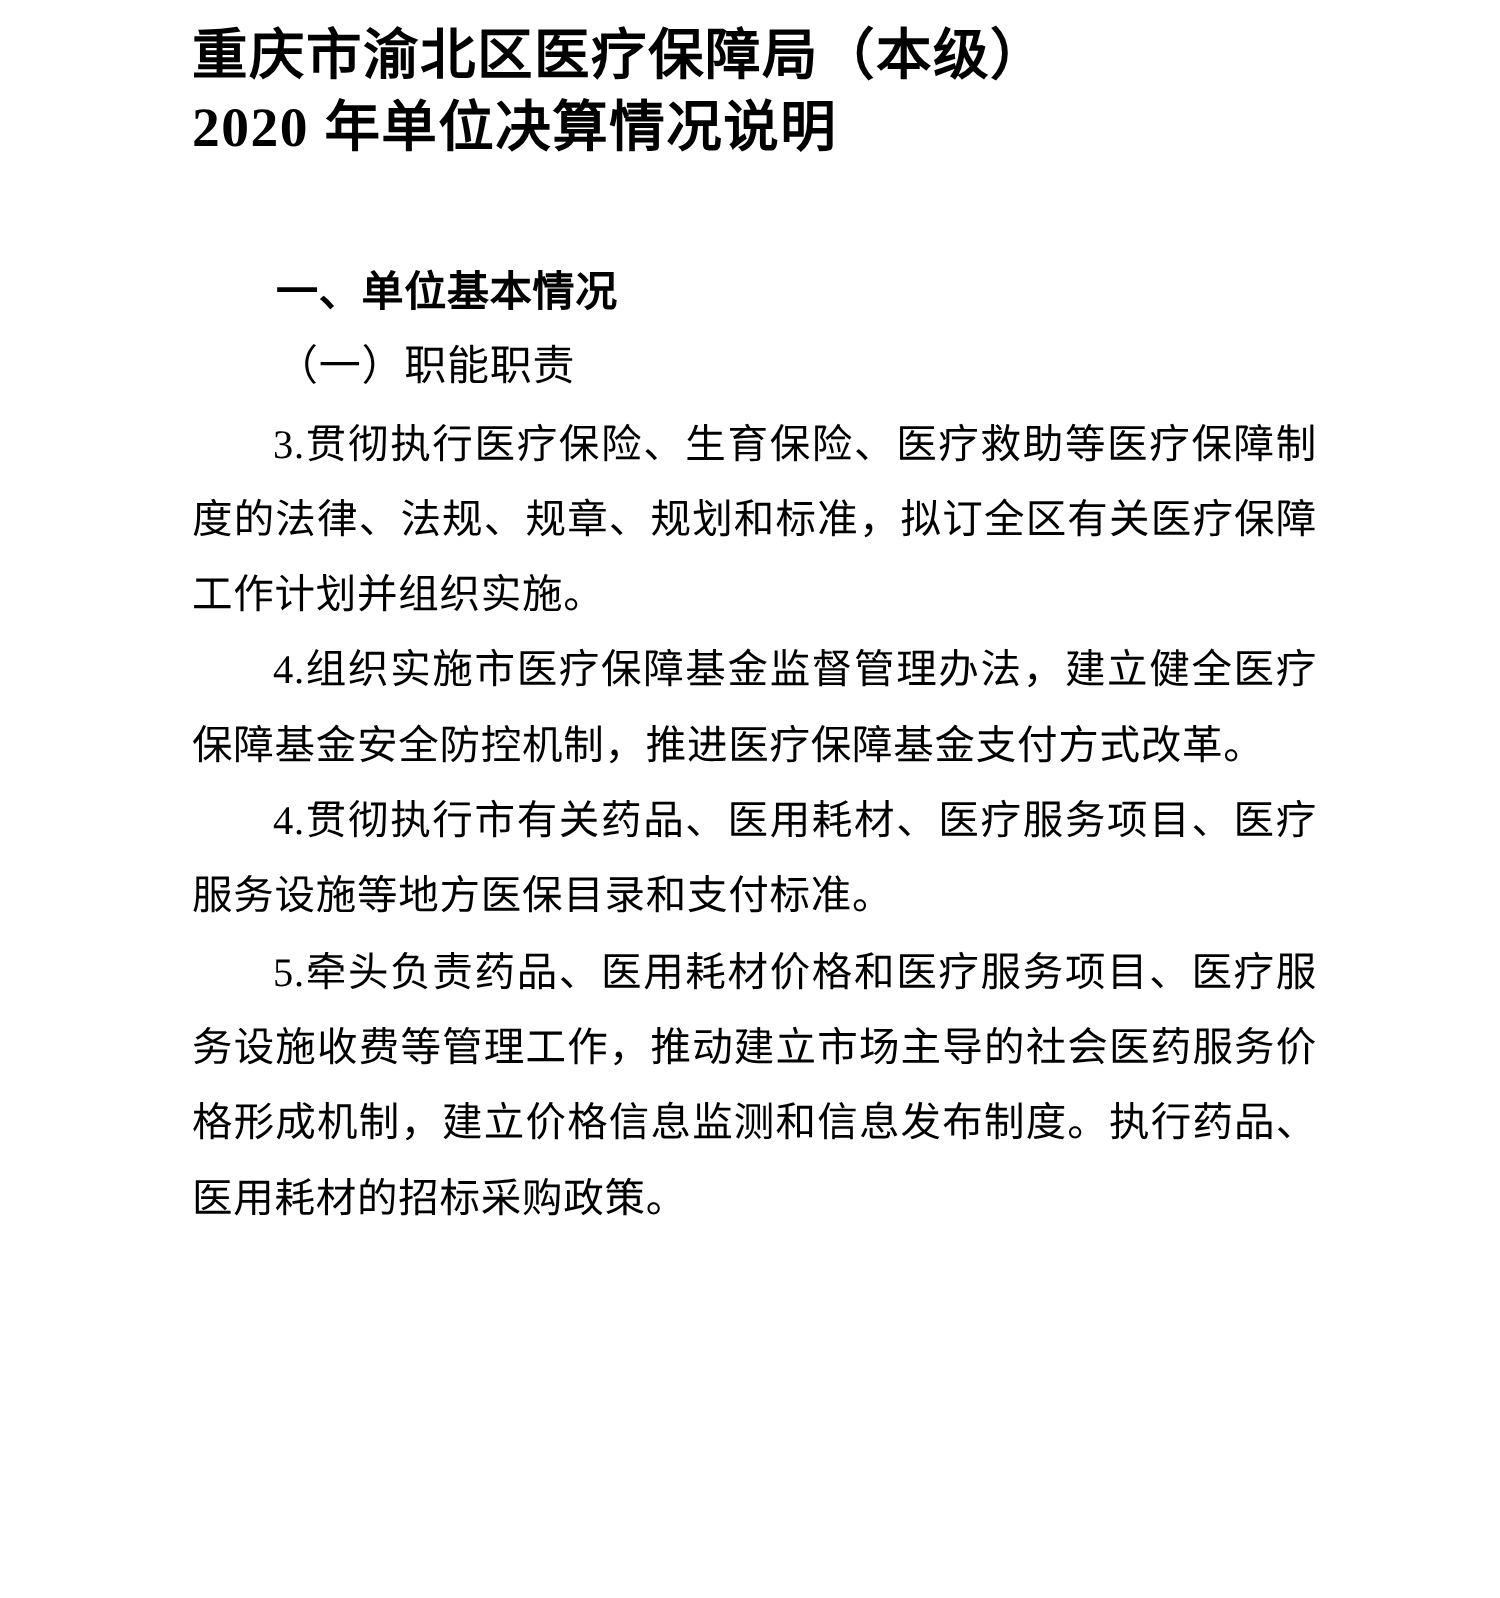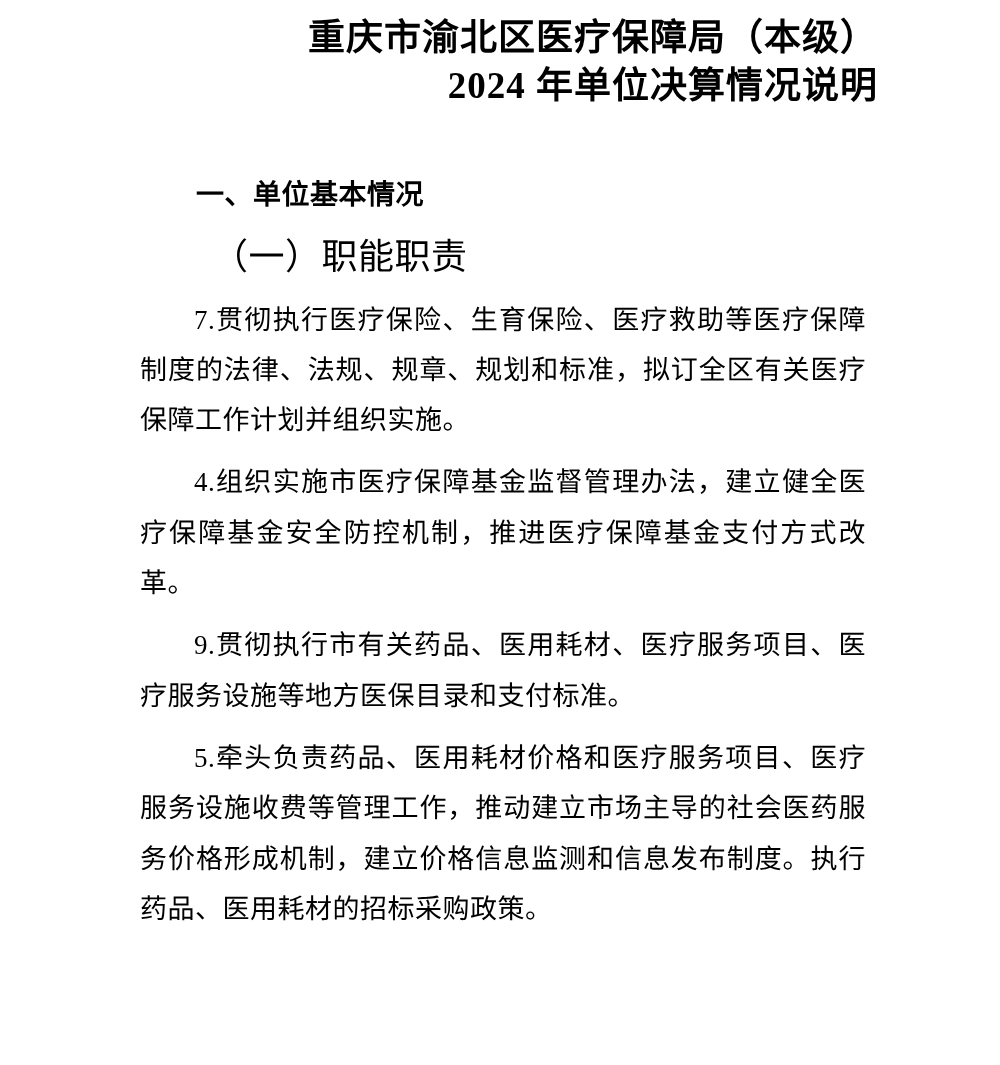--- a/index.html
+++ b/index.html
@@ -12,21 +12,21 @@
     width: 1000px;
     height: 1065px;
     background: #ffffff;
     color: #000000;
     overflow: hidden;
     box-sizing: border-box;
     padding: 14px 122px 0 128px;
     font-family: "Liberation Serif", "DejaVu Serif", serif;
   }
   .doc-title {
-    text-align: right;
+    text-align: left;
     font-weight: 700;
     font-size: 37px;
     line-height: 48px;
     letter-spacing: 1px;
     font-family: "Liberation Serif", "DejaVu Serif", serif;
   }
   .doc-body {
     margin-top: 60px;
     font-size: 27px;
     line-height: 50.3px;
@@ -35,39 +35,39 @@
   }
   .section-heading {
     font-family: "Liberation Sans", "DejaVu Sans", sans-serif;
     font-weight: 700;
     font-size: 28px;
     text-indent: 2em;
     margin: 0;
   }
   .subsection-heading {
     font-weight: 400;
-    font-size: 36px;
+    font-size: 28px;
     text-indent: 2em;
     margin: 0;
   }
   .doc-body p {
-    margin: 12px;
+    margin: 0;
     text-indent: 2em;
   }
 </style>
 </head>
 <body>
 
 <div class="page">
   <div class="doc-title">
     <div>重庆市渝北区医疗保障局（本级）</div>
-    <div>2024 年单位决算情况说明</div>
+    <div>2020 年单位决算情况说明</div>
   </div>
 
   <div class="doc-body">
     <p class="section-heading">一、单位基本情况</p>
     <p class="subsection-heading">（一）职能职责</p>
-    <p>7.贯彻执行医疗保险、生育保险、医疗救助等医疗保障制度的法律、法规、规章、规划和标准，拟订全区有关医疗保障工作计划并组织实施。</p>
+    <p>3.贯彻执行医疗保险、生育保险、医疗救助等医疗保障制度的法律、法规、规章、规划和标准，拟订全区有关医疗保障工作计划并组织实施。</p>
     <p>4.组织实施市医疗保障基金监督管理办法，建立健全医疗保障基金安全防控机制，推进医疗保障基金支付方式改革。</p>
-    <p>9.贯彻执行市有关药品、医用耗材、医疗服务项目、医疗服务设施等地方医保目录和支付标准。</p>
+    <p>4.贯彻执行市有关药品、医用耗材、医疗服务项目、医疗服务设施等地方医保目录和支付标准。</p>
     <p>5.牵头负责药品、医用耗材价格和医疗服务项目、医疗服务设施收费等管理工作，推动建立市场主导的社会医药服务价格形成机制，建立价格信息监测和信息发布制度。执行药品、医用耗材的招标采购政策。</p>
   </div>
 </div>
 
 </body></html>

